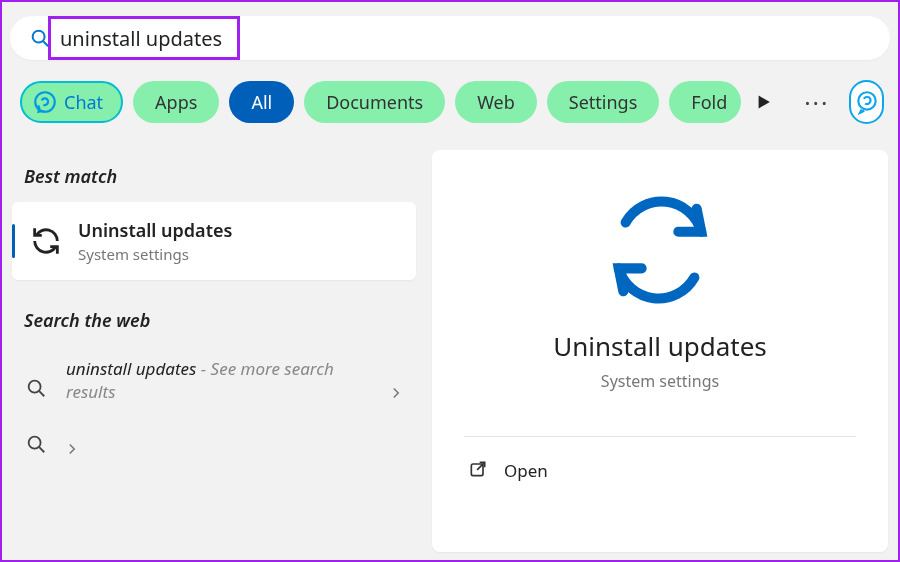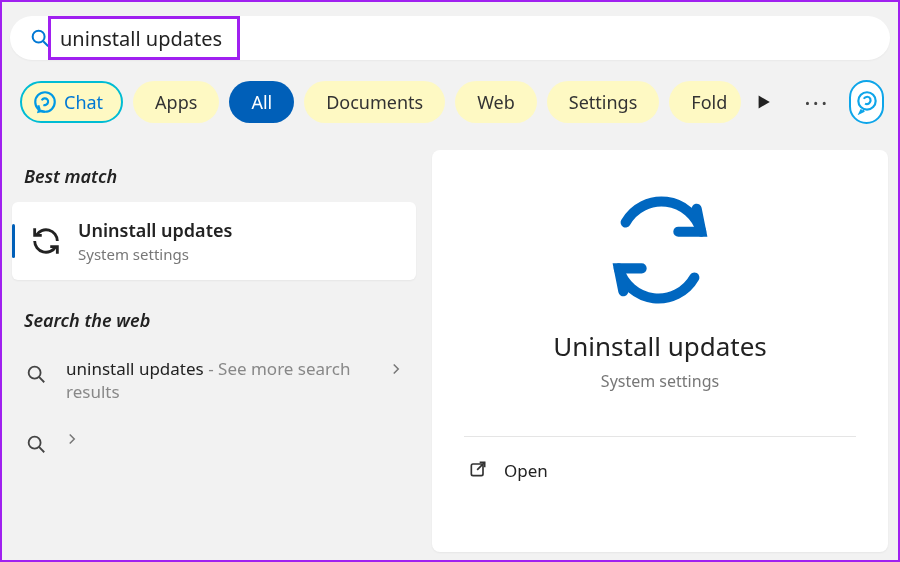--- a/index.html
+++ b/index.html
@@ -41,21 +41,21 @@
     position: absolute;
     top: 76px; left: 18px; right: 14px;
     height: 48px;
     display: flex;
     align-items: center;
     gap: 10px;
   }
   .pill {
     height: 42px;
     border-radius: 21px;
-    background: #fef9c3;
+    background: #86efac;
     display: inline-flex;
     align-items: center;
     justify-content: center;
     padding: 0 22px;
     font-size: 18px;
     color: #333;
     cursor: pointer;
     user-select: none;
   }
   .pill.chat {
@@ -123,25 +123,26 @@
     width:3px;
     background:#005fb8;
     border-radius:2px;
   }
   .result-icon { width: 36px; height:36px; display:flex; align-items:center; justify-content:center; }
   .result-title { font-size: 18px; font-weight:600; color:#222; }
   .result-sub { font-size: 15px; color:#777; margin-top:2px; }
 
   .web-item {
     display:flex;
-    align-items:flex-start;
+    align-items:flex-end;
     padding: 12px 12px 12px 10px;
     gap: 14px;
     cursor:pointer;
     border-radius: 6px;
+    font-style: italic;
   }
   .web-icon { width: 32px; height:32px; display:flex; align-items:center; justify-content:center; flex-shrink:0; }
   .web-text { flex:1; font-size:17px; color:#222; line-height:1.35; }
   .web-text .muted { color:#888; }
   .web-chevron { color:#888; font-size:16px; padding-right:4px; }
 
   .right-pane {
     position: absolute;
     top: 148px; left: 430px; right: 10px; bottom: 8px;
     background: #fff;

